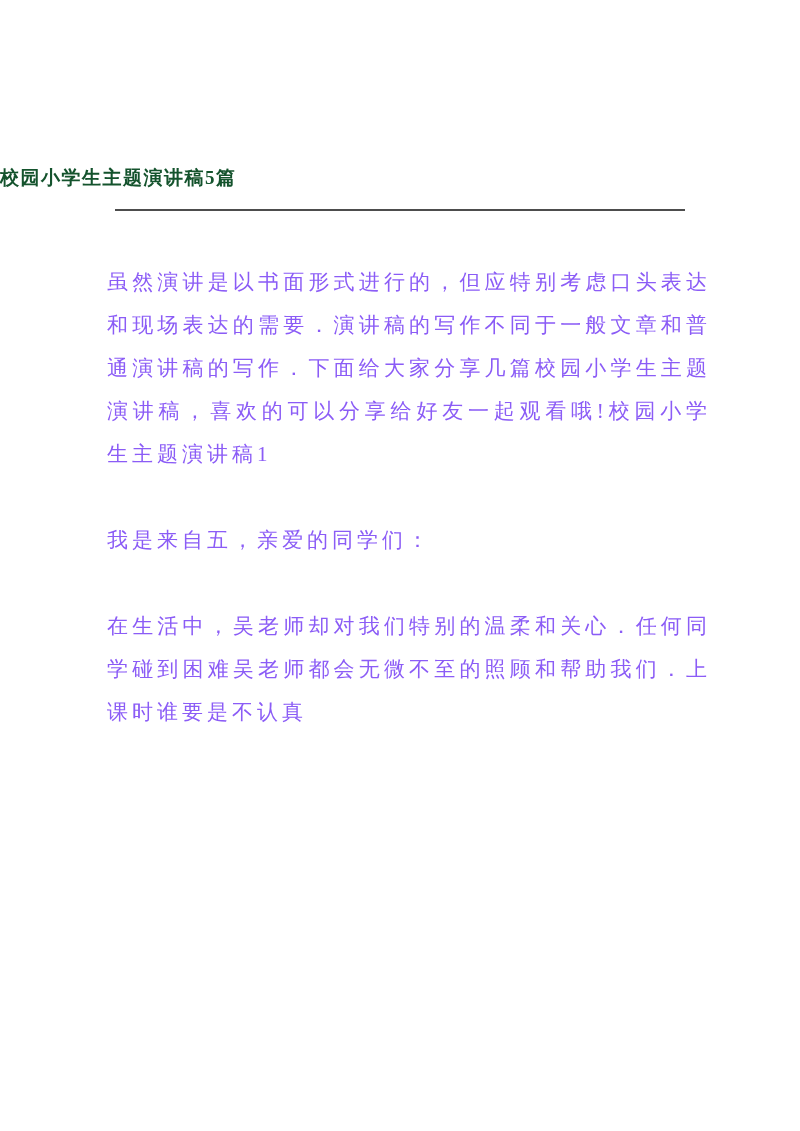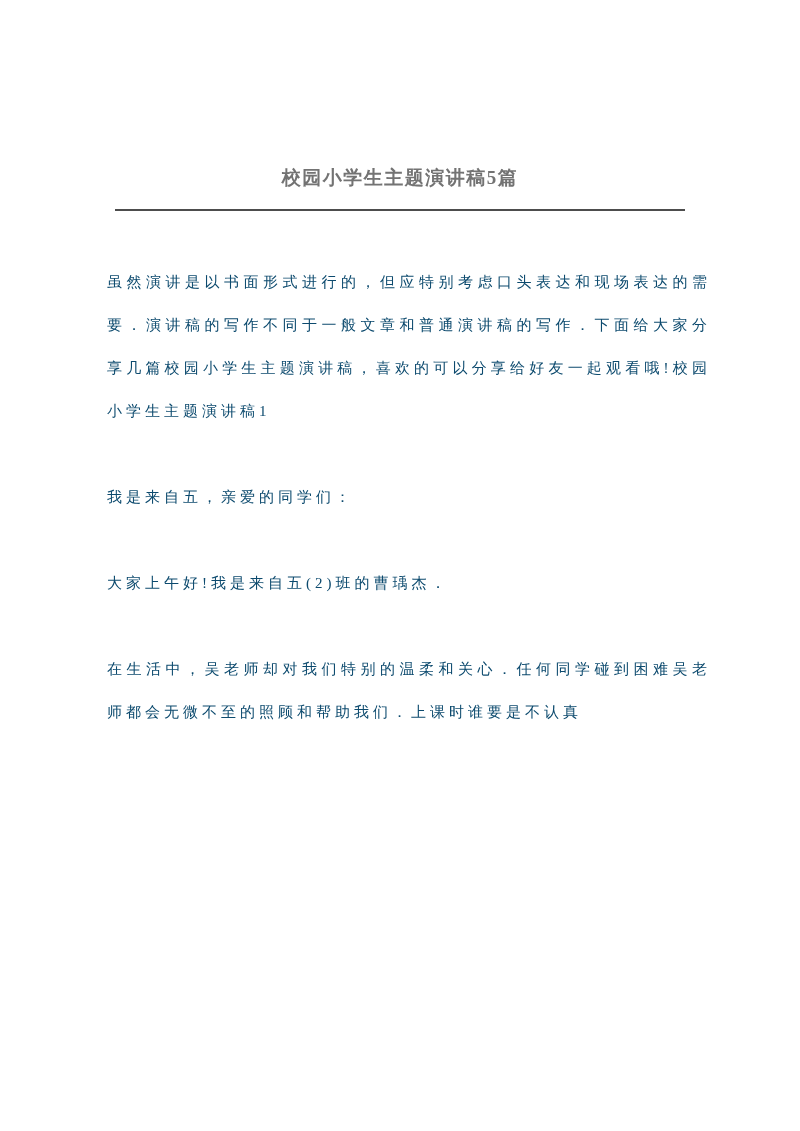--- a/index.html
+++ b/index.html
@@ -15,57 +15,56 @@
     overflow: hidden;
   }
   .doc {
     box-sizing: border-box;
     width: 800px;
     height: 1131px;
     padding-top: 166px;
   }
   .title {
     margin: 0;
-    text-align: center;
+    text-align: left;
     font-size: 19px;
     font-weight: bold;
     letter-spacing: 1.5px;
     line-height: 24px;
-    color: #737373;
+    color: #14532d;
   }
   .divider {
     width: 570px;
     height: 0;
     border-top: 2px solid #4d4d4d;
     margin: 19px auto 0 auto;
   }
   .content {
     box-sizing: border-box;
     width: 604px;
     margin: 50px 0 0 107px;
-    font-size: 15px;
+    font-size: 21px;
     line-height: 43px;
     letter-spacing: 4px;
     text-align: justify;
-    color: #0c4a6e;
+    color: #8b5cf6;
   }
   .content p {
     margin: 0 0 43px 0;
   }
   .content p:last-child {
     margin-bottom: 0;
   }
 </style>
 </head>
 <body>
 
 <div class="doc">
   <h1 class="title">校园小学生主题演讲稿5篇</h1>
 
   <div class="divider"></div>
 
   <div class="content">
     <p>虽然演讲是以书面形式进行的，但应特别考虑口头表达和现场表达的需要．演讲稿的写作不同于一般文章和普通演讲稿的写作．下面给大家分享几篇校园小学生主题演讲稿，喜欢的可以分享给好友一起观看哦!校园小学生主题演讲稿1</p>
     <p>我是来自五，亲爱的同学们：</p>
-    <p>大家上午好!我是来自五(2)班的曹瑀杰．</p>
     <p>在生活中，吴老师却对我们特别的温柔和关心．任何同学碰到困难吴老师都会无微不至的照顾和帮助我们．上课时谁要是不认真</p>
   </div>
 </div>
 
 </body></html>

